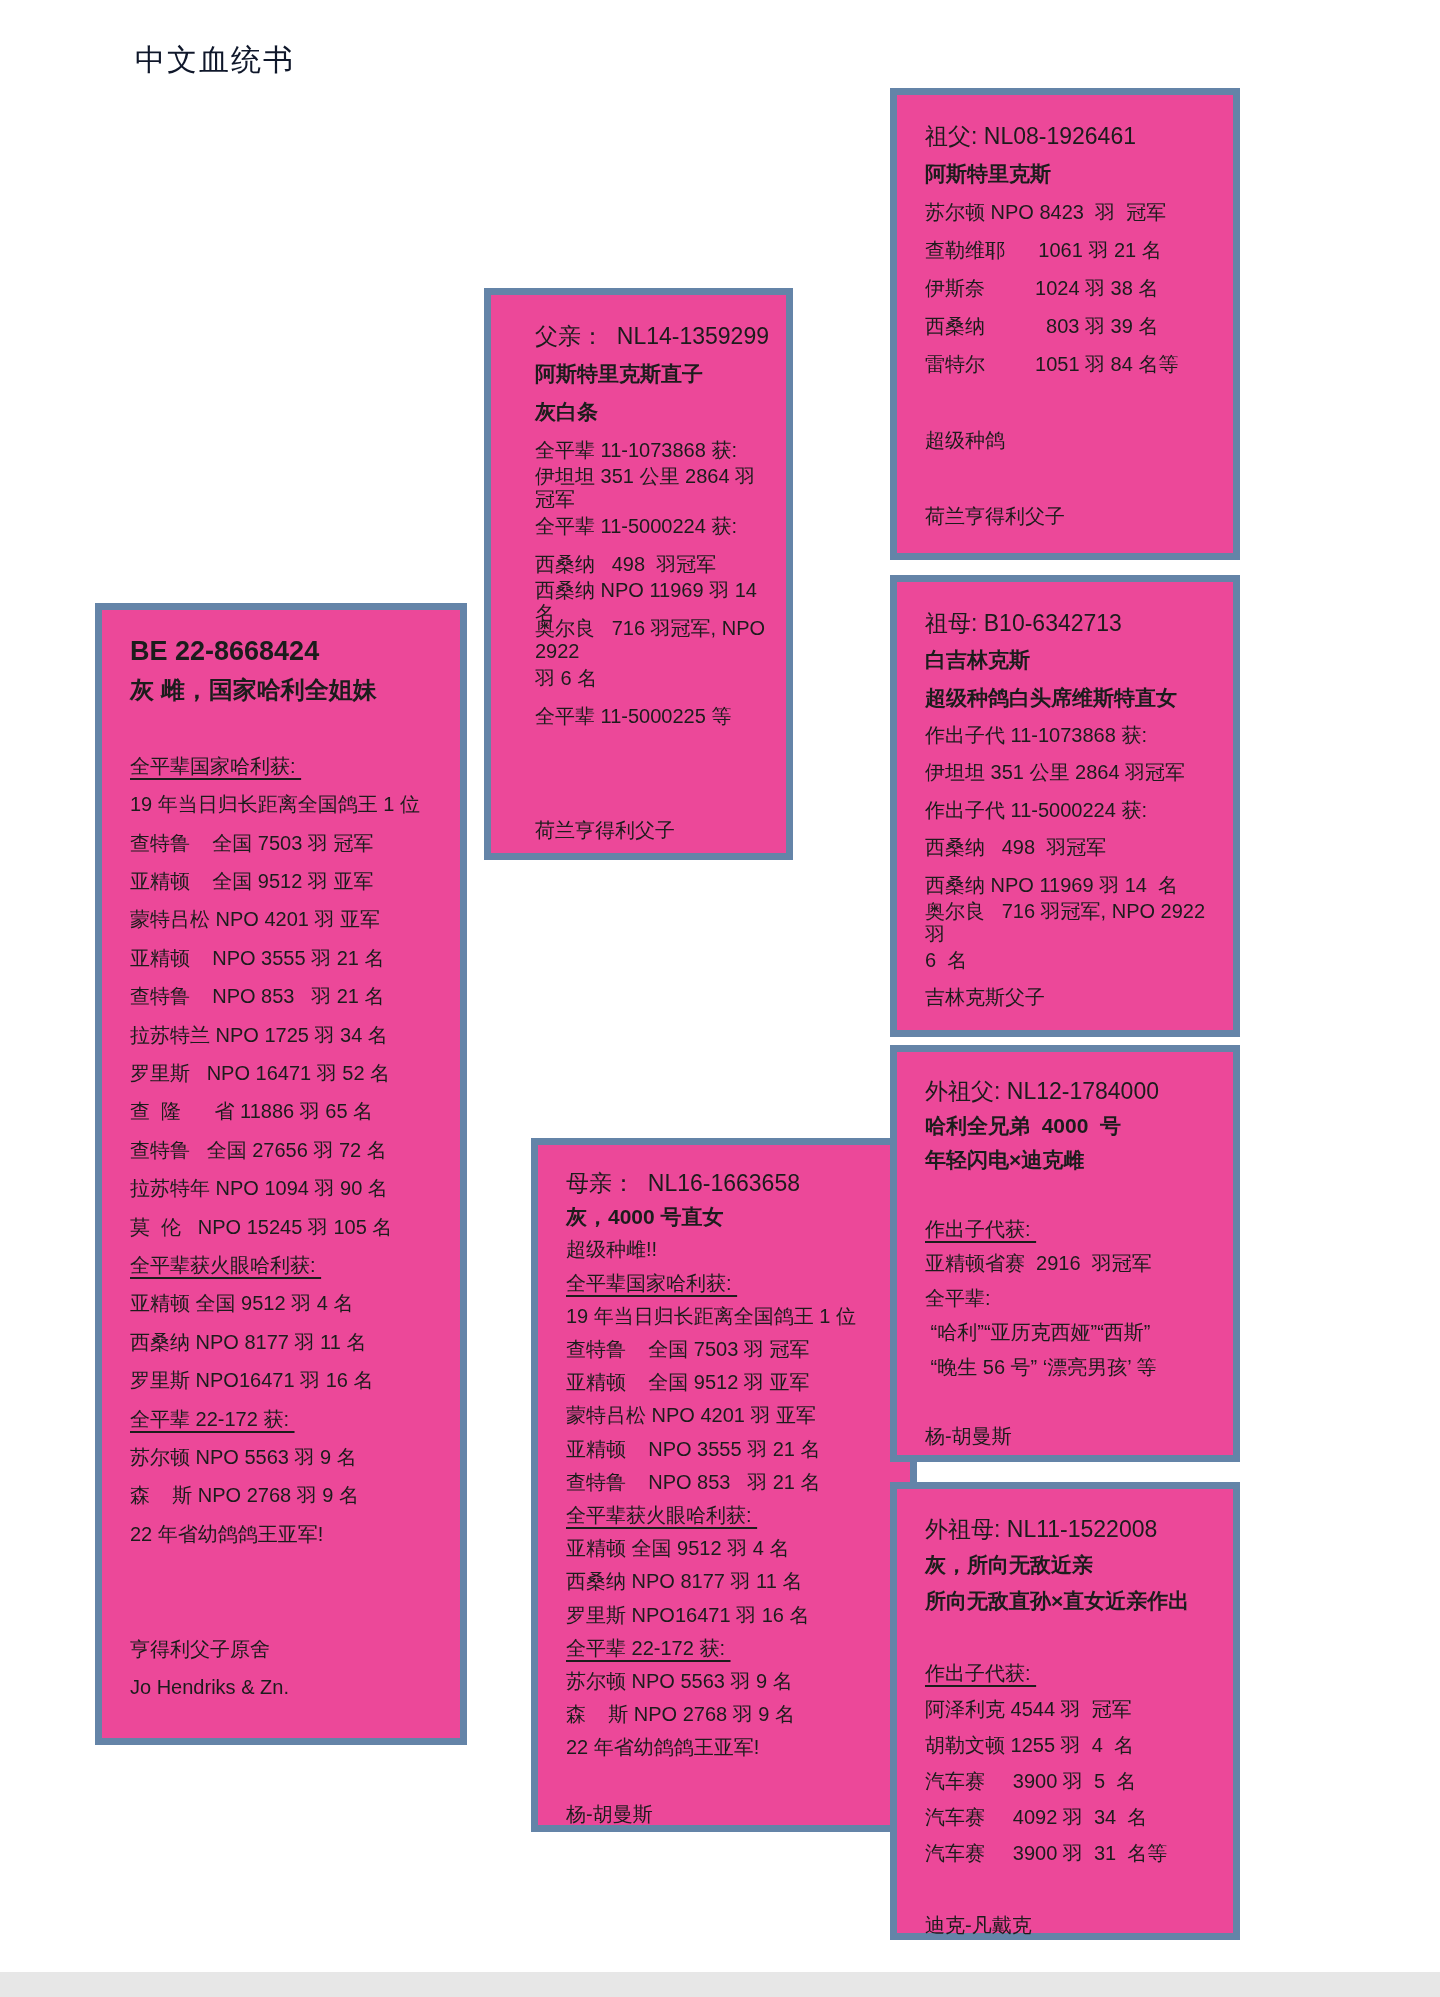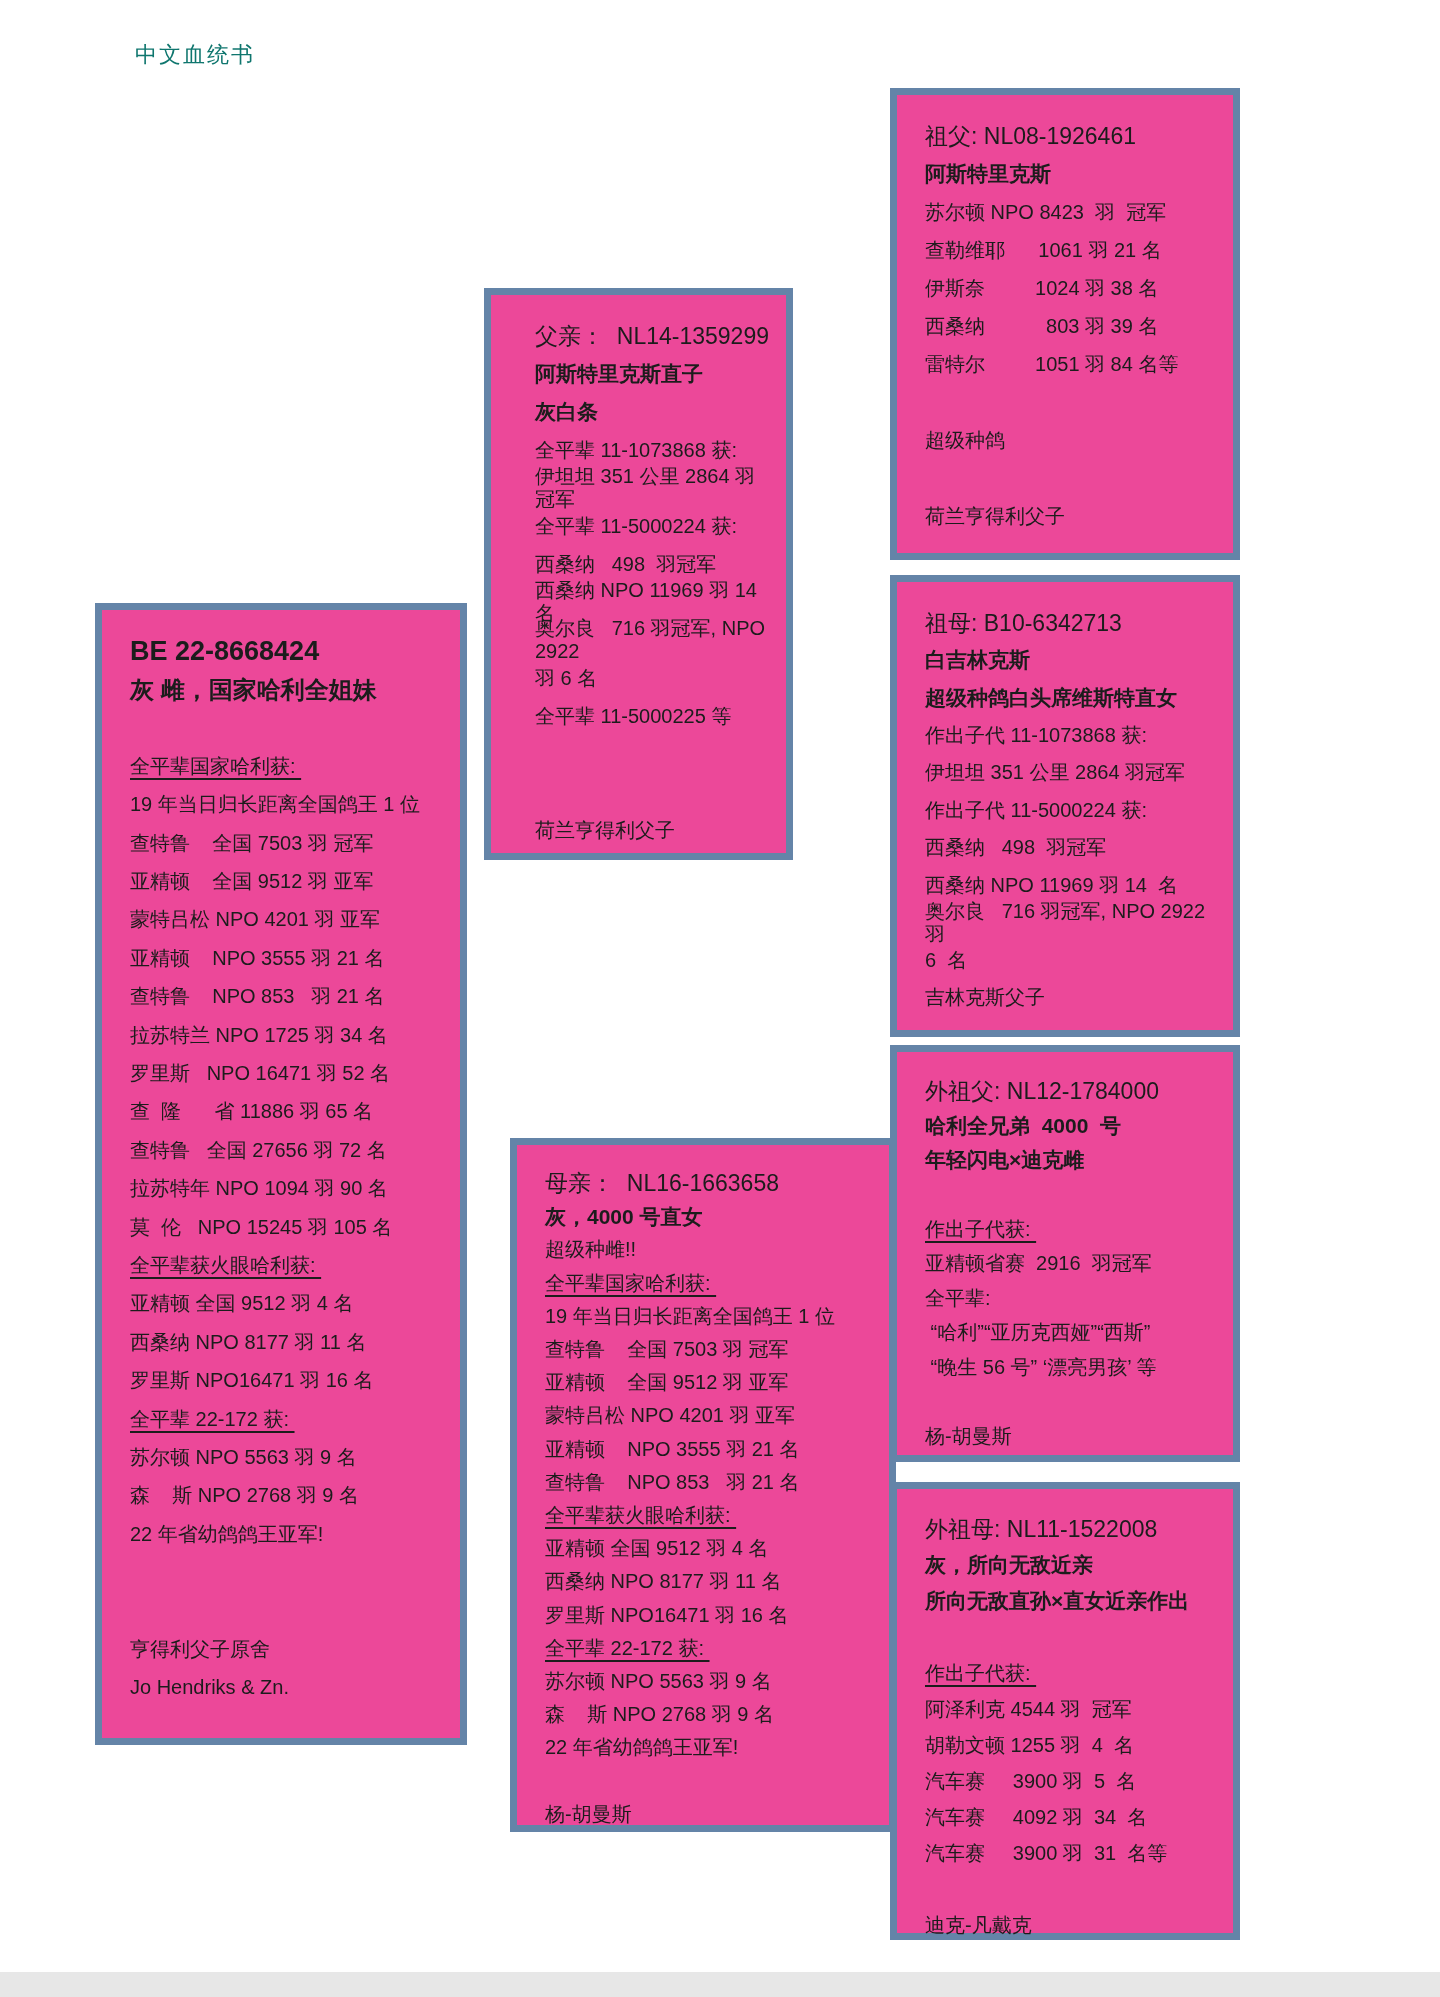--- a/index.html
+++ b/index.html
@@ -2,41 +2,41 @@
 <html><head>
 <meta charset="utf-8">
 <style>
   html,body{margin:0;padding:0;}
   body{
     width:1440px;height:1997px;position:relative;background:#ffffff;
     font-family:"Liberation Sans","DejaVu Sans",sans-serif;
     color:#1c1c1c;overflow:hidden;
   }
   .page-title{
-    position:absolute;left:135px;top:40px;font-size:22px;font-weight:500;
-    letter-spacing:2px;color:#0f766e;
+    position:absolute;left:135px;top:40px;font-size:30px;font-weight:500;
+    letter-spacing:2px;color:#0f172a;
   }
   .pbox{
     position:absolute;background:#ec4899;border:7px solid #6484a8;
     box-sizing:border-box;padding:22px 14px 10px 28px;
   }
   .line{
     white-space:pre-wrap;height:var(--lh);display:flex;align-items:center;
     font-size:20px;line-height:1.15;
   }
   .s-h{font-size:23px;}
   .s-hb{font-size:27px;font-weight:700;}
   .s-hb2{font-size:24px;font-weight:700;}
   .s-b{font-weight:700;font-size:21px;}
   .s-u{text-decoration:underline;text-underline-offset:5px;}
   .s-g{}
   
   .box-subject{left:95px;top:603px;width:372px;height:1142px;--lh:38.4px;}
   .box-father{left:484px;top:288px;width:309px;height:572px;padding-left:44px;--lh:38px;}
-  .box-mother{left:510px;top:1138px;width:386px;height:694px;--lh:33.2px;}
+  .box-mother{left:531px;top:1138px;width:386px;height:694px;--lh:33.2px;}
   .box-gfather{left:890px;top:88px;width:350px;height:472px;--lh:38px;}
   .box-gmother{left:890px;top:575px;width:350px;height:462px;padding-left:28px;--lh:37.5px;}
   .box-mgfather{left:890px;top:1045px;width:350px;height:417px;--lh:34.5px;}
   .box-mgmother{left:890px;top:1482px;width:350px;height:458px;--lh:36px;}
   .footer-strip{
     position:absolute;left:0;top:1972px;width:1440px;height:25px;
     background:#e7e7e7;
   }
 </style>
 </head>

